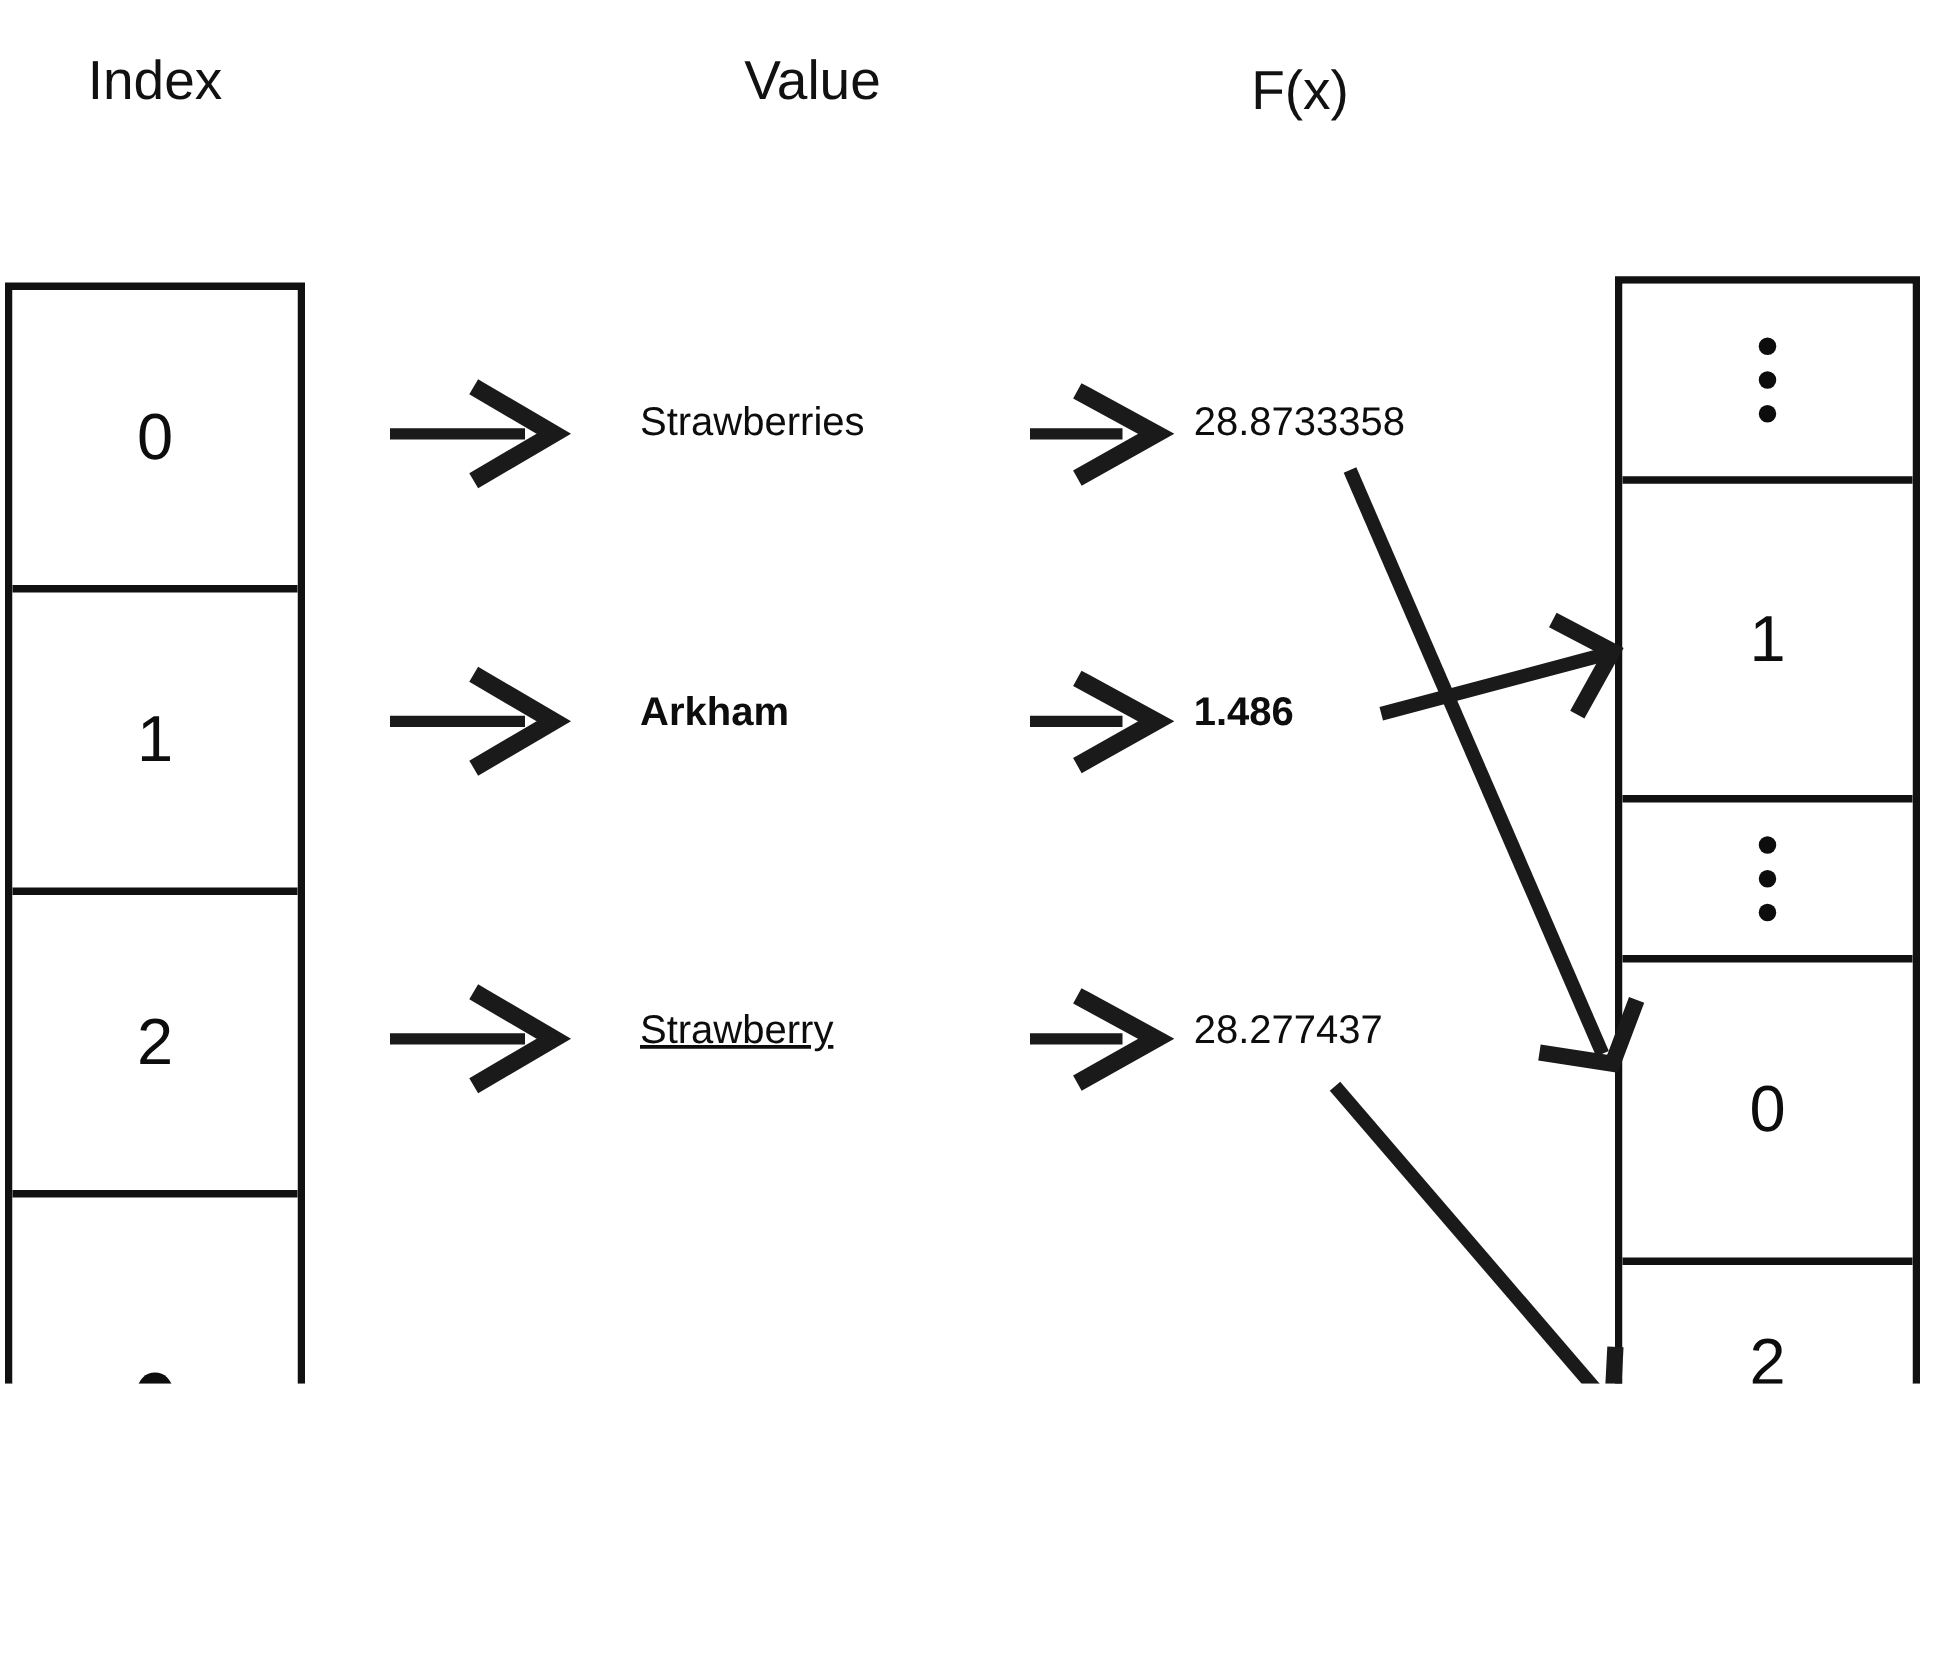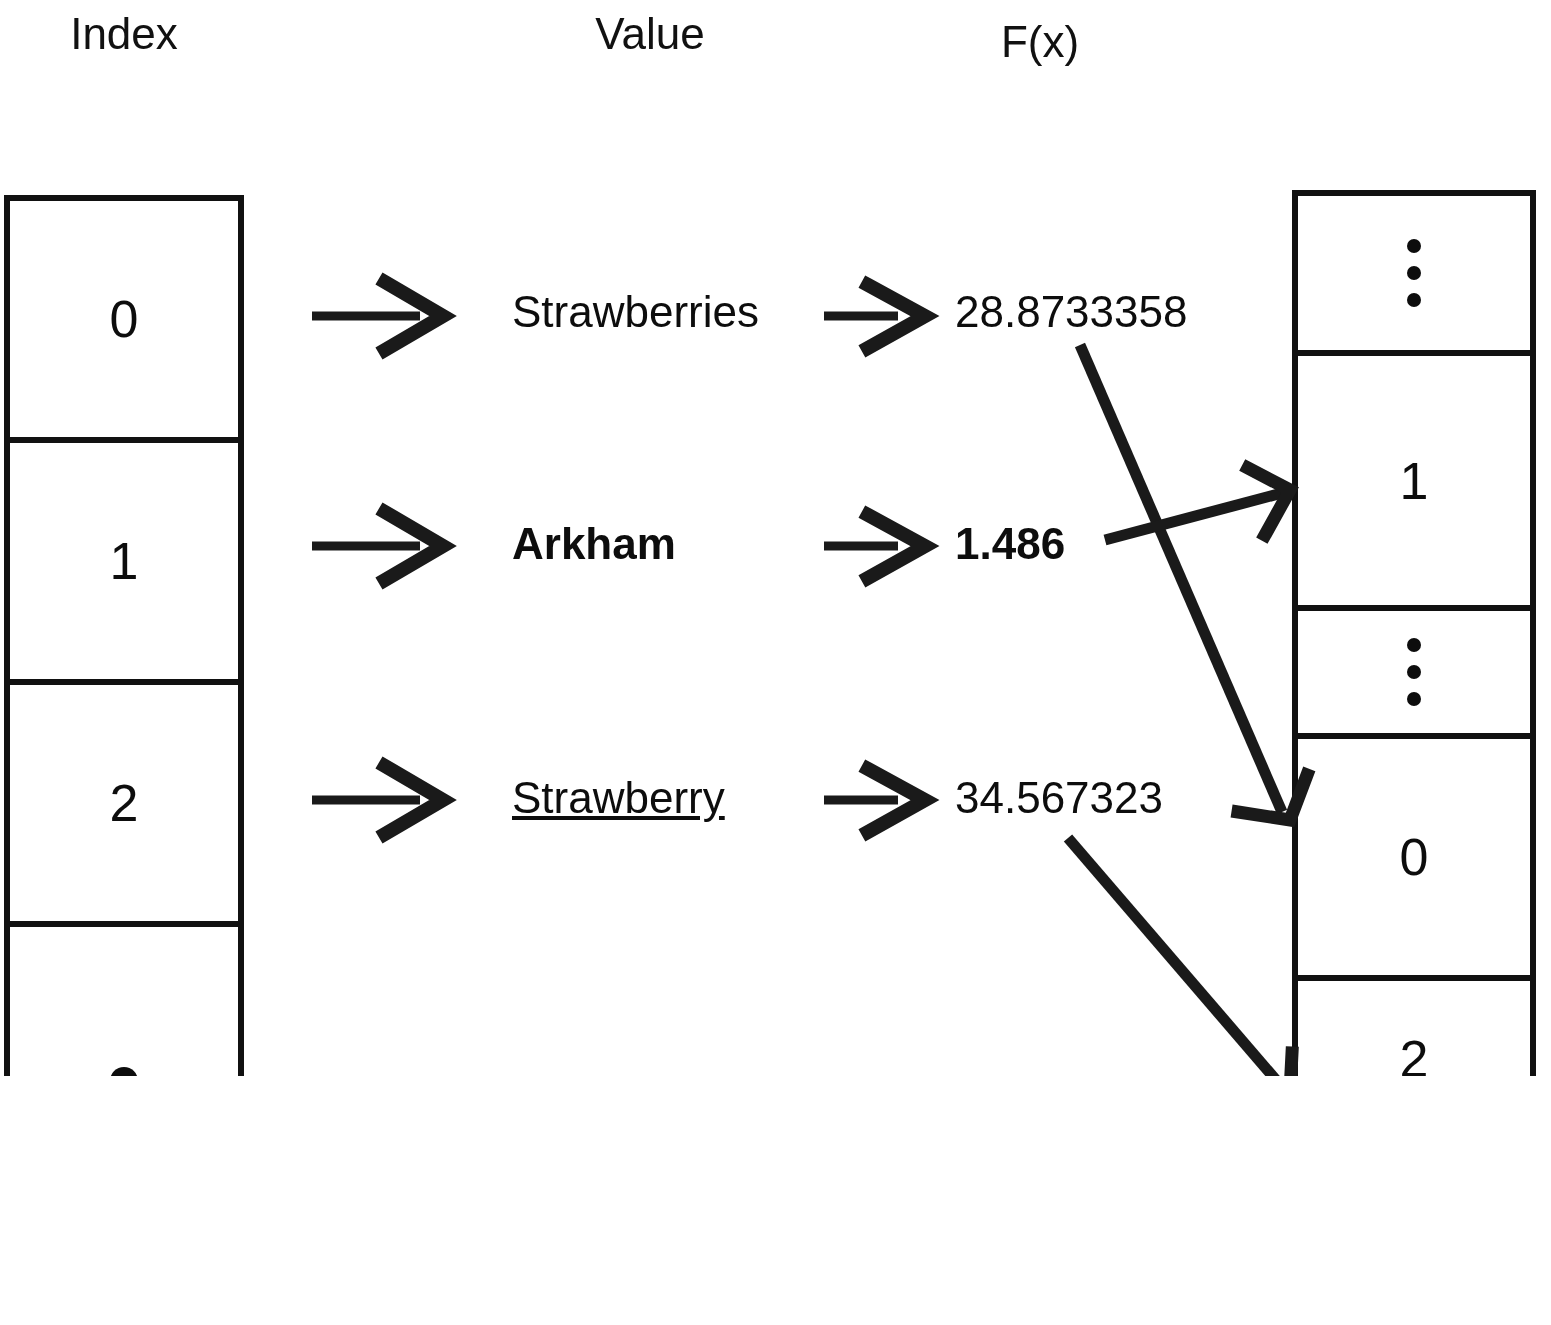--- a/index.html
+++ b/index.html
@@ -9,20 +9,21 @@
     background: #ffffff;
   }
   #stage {
     position: relative;
     width: 1551px;
     height: 1076px;
     background: #ffffff;
     font-family: "Liberation Sans", sans-serif;
     color: #0d0d0d;
     overflow: hidden;
+    margin-top: 31px;
   }
 
   
   .col-header {
     position: absolute;
     font-size: 44px;
     line-height: 1;
     font-weight: 400;
     color: #111111;
     white-space: nowrap;
@@ -85,21 +86,21 @@
     display: block;
     width: 28px;
     height: 28px;
     border-radius: 50%;
     background: #0d0d0d;
   }
 
   
   .mid-text {
     position: absolute;
-    font-size: 44px;
+    font-size: 32px;
     line-height: 1;
     color: #0d0d0d;
     white-space: nowrap;
   }
   .col-value-text { left: 512px; }
   .col-fx-text    { left: 955px; }
 
   
   #arrows {
     position: absolute;
@@ -140,21 +141,21 @@
       </span>
     </div>
   </div>
 
   <div class="mid-text col-value-text" style="top:290px;">Strawberries</div>
   <div class="mid-text col-value-text" style="top:522px;font-weight:bold;">Arkham</div>
   <div class="mid-text col-value-text" style="top:776px;text-decoration:underline;">Strawberry</div>
 
   <div class="mid-text col-fx-text" style="top:290px;">28.8733358</div>
   <div class="mid-text col-fx-text" style="top:522px;font-weight:bold;">1.486</div>
-  <div class="mid-text col-fx-text" style="top:776px;">34.567323</div>
+  <div class="mid-text col-fx-text" style="top:776px;">28.277437</div>
 
   <div class="table" id="table-sorted">
 
     <div class="cell" style="top:0px; height:154px;">
       <span class="vdots-sm">
         <i></i>
           <i></i>
           <i></i>
       </span>
     </div>

